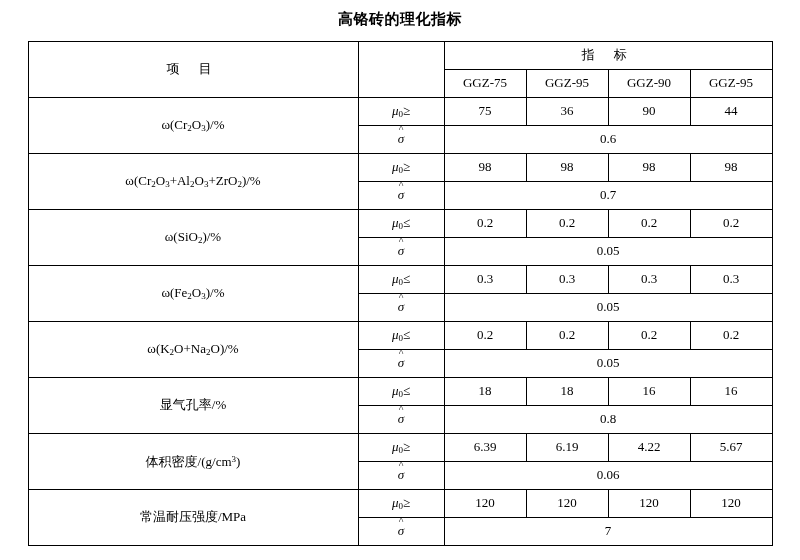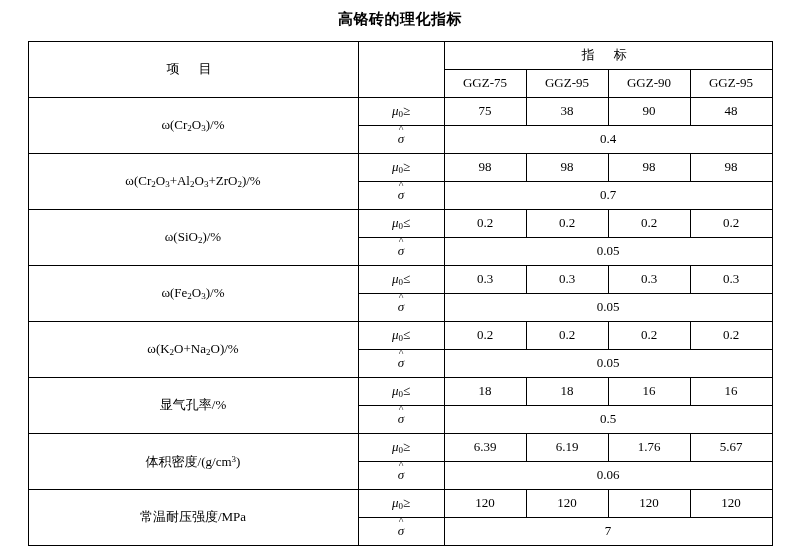--- a/index.html
+++ b/index.html
@@ -130,27 +130,27 @@
         <td class="grade">GGZ-95</td>
         <td class="grade">GGZ-90</td>
         <td class="grade">GGZ-95</td>
       </tr>
     </thead>
     <tbody id="tbody">
         <tr>
           <td class="rowlabel" rowspan="2"><span class="sym">ω</span>(Cr<span class="sub">2</span>O<span class="sub">3</span>)/%</td>
           <td><span class="mu">μ</span><span class="sym-sub">0</span>≥</td>
           <td>75</td>
-          <td>38</td>
+          <td>36</td>
           <td>90</td>
-          <td>48</td>
-        </tr>
-        <tr>
-          <td><span class="sigma"><span class="hat">^</span>σ</span></td>
-          <td colspan="4">0.4</td>
+          <td>44</td>
+        </tr>
+        <tr>
+          <td><span class="sigma"><span class="hat">^</span>σ</span></td>
+          <td colspan="4">0.6</td>
         </tr>
         <tr>
           <td class="rowlabel" rowspan="2"><span class="sym">ω</span>(Cr<span class="sub">2</span>O<span class="sub">3</span>+Al<span class="sub">2</span>O<span class="sub">3</span>+ZrO<span class="sub">2</span>)/%</td>
           <td><span class="mu">μ</span><span class="sym-sub">0</span>≥</td>
           <td>98</td>
           <td>98</td>
           <td>98</td>
           <td>98</td>
         </tr>
         <tr>
@@ -196,28 +196,28 @@
         <tr>
           <td class="rowlabel" rowspan="2">显气孔率/%</td>
           <td><span class="mu">μ</span><span class="sym-sub">0</span>≤</td>
           <td>18</td>
           <td>18</td>
           <td>16</td>
           <td>16</td>
         </tr>
         <tr>
           <td><span class="sigma"><span class="hat">^</span>σ</span></td>
-          <td colspan="4">0.5</td>
+          <td colspan="4">0.8</td>
         </tr>
         <tr>
           <td class="rowlabel" rowspan="2">体积密度/(g/cm<span class="sup">3</span>)</td>
           <td><span class="mu">μ</span><span class="sym-sub">0</span>≥</td>
           <td>6.39</td>
           <td>6.19</td>
-          <td>1.76</td>
+          <td>4.22</td>
           <td>5.67</td>
         </tr>
         <tr>
           <td><span class="sigma"><span class="hat">^</span>σ</span></td>
           <td colspan="4">0.06</td>
         </tr>
         <tr>
           <td class="rowlabel" rowspan="2">常温耐压强度/MPa</td>
           <td><span class="mu">μ</span><span class="sym-sub">0</span>≥</td>
           <td>120</td>

